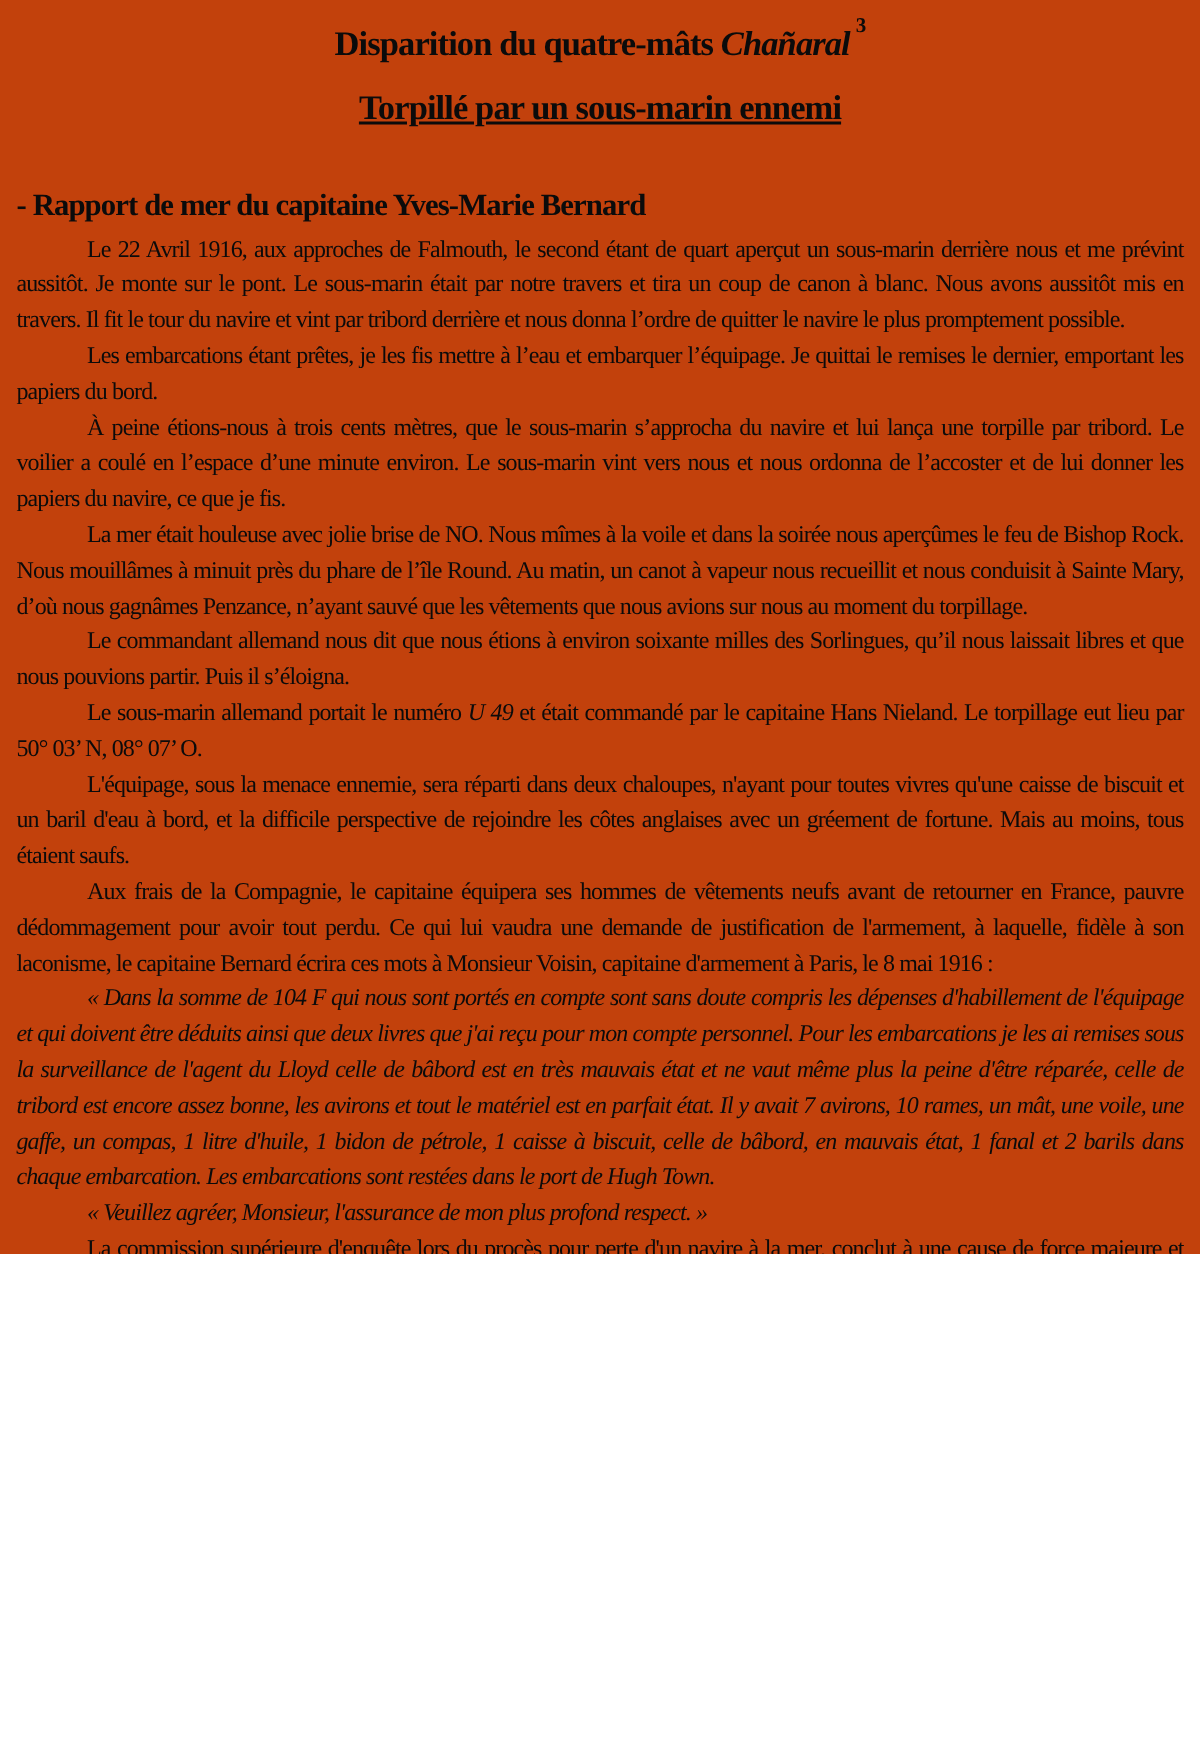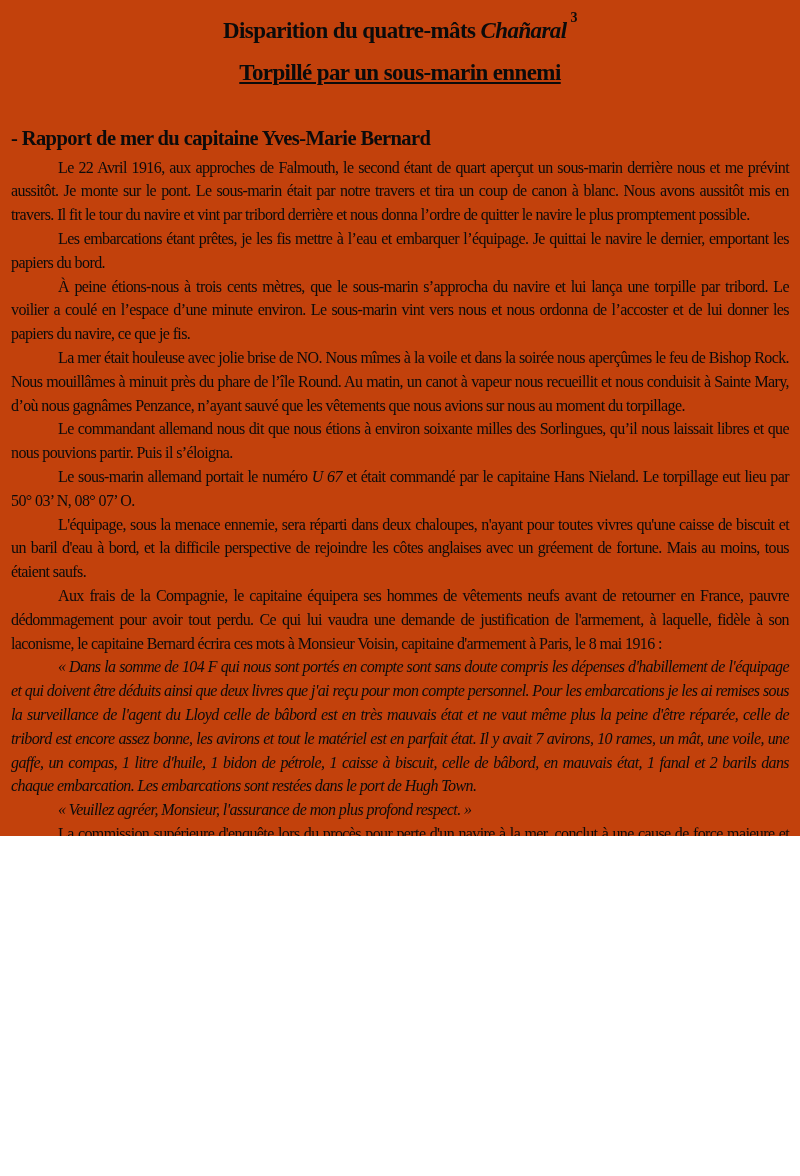--- a/index.html
+++ b/index.html
@@ -64,27 +64,27 @@
   <div class="doc-title">
     <div class="title-line">
       <span>Disparition du quatre-mâts </span><i>Chañaral</i><sup class="footnote-sup">3</sup>
     </div>
     <div class="title-line">Torpillé par un sous-marin ennemi</div>
   </div>
 
   <h2 class="sec-heading first">- Rapport de mer du capitaine Yves-Marie Bernard</h2>
 
   <p class="body">Le 22 Avril 1916, aux approches de Falmouth, le second étant de quart aperçut un sous-marin derrière nous et me prévint aussitôt. Je monte sur le pont. Le sous-marin était par notre travers et tira un coup de canon à blanc. Nous avons aussitôt mis en travers. Il fit le tour du navire et vint par tribord derrière et nous donna l’ordre de quitter le navire le plus promptement possible.</p>
-  <p class="body">Les embarcations étant prêtes, je les fis mettre à l’eau et embarquer l’équipage. Je quittai le navire le dernier, emportant les papiers du bord.</p>
+  <p class="body">Les embarcations étant prêtes, je les fis mettre à l’eau et embarquer l’équipage. Je quittai le remises le dernier, emportant les papiers du bord.</p>
   <p class="body">À peine étions-nous à trois cents mètres, que le sous-marin s’approcha du navire et lui lança une torpille par tribord. Le voilier a coulé en l’espace d’une minute environ. Le sous-marin vint vers nous et nous ordonna de l’accoster et de lui donner les papiers du navire, ce que je fis.</p>
   <p class="body">La mer était houleuse avec jolie brise de NO. Nous mîmes à la voile et dans la soirée nous aperçûmes le feu de Bishop Rock. Nous mouillâmes à minuit près du phare de l’île Round. Au matin, un canot à vapeur nous recueillit et nous conduisit à Sainte Mary, d’où nous gagnâmes Penzance, n’ayant sauvé que les vêtements que nous avions sur nous au moment du torpillage.</p>
   <p class="body">Le commandant allemand nous dit que nous étions à environ soixante milles des Sorlingues, qu’il nous laissait libres et que nous pouvions partir. Puis il s’éloigna.</p>
 
 
-  <p class="body"><span>Le sous-marin allemand portait le numéro </span><i>U 67</i><span> et était commandé par le capitaine Hans Nieland. Le torpillage eut lieu par 50° 03’ N, 08° 07’ O.</span></p>
+  <p class="body"><span>Le sous-marin allemand portait le numéro </span><i>U 49</i><span> et était commandé par le capitaine Hans Nieland. Le torpillage eut lieu par 50° 03’ N, 08° 07’ O.</span></p>
 
   <p class="body">L'équipage, sous la menace ennemie, sera réparti dans deux chaloupes, n'ayant pour toutes vivres qu'une caisse de biscuit et un baril d'eau à bord, et la difficile perspective de rejoindre les côtes anglaises avec un gréement de fortune. Mais au moins, tous étaient saufs.</p>
   <p class="body">Aux frais de la Compagnie, le capitaine équipera ses hommes de vêtements neufs avant de retourner en France, pauvre dédommagement pour avoir tout perdu. Ce qui lui vaudra une demande de justification de l'armement, à laquelle, fidèle à son laconisme, le capitaine Bernard écrira ces mots à Monsieur Voisin, capitaine d'armement à Paris, le 8 mai 1916 :</p>
 
   <div class="letter">
     <p class="body">« Dans la somme de 104 F qui nous sont portés en compte sont sans doute compris les dépenses d'habillement de l'équipage et qui doivent être déduits ainsi que deux livres que j'ai reçu pour mon compte personnel. Pour les embarcations je les ai remises sous la surveillance de l'agent du Lloyd celle de bâbord est en très mauvais état et ne vaut même plus la peine d'être réparée, celle de tribord est encore assez bonne, les avirons et tout le matériel est en parfait état. Il y avait 7 avirons, 10 rames, un mât, une voile, une gaffe, un compas, 1 litre d'huile, 1 bidon de pétrole, 1 caisse à biscuit, celle de bâbord, en mauvais état, 1 fanal et 2 barils dans chaque embarcation. Les embarcations sont restées dans le port de Hugh Town.</p>
     <p class="body">« Veuillez agréer, Monsieur, l'assurance de mon plus profond respect. »</p>
   </div>
 
   <p class="body">La commission supérieure d'enquête lors du procès pour perte d'un navire à la mer, conclut à une cause de force majeure et dégage le capitaine de toute responsabilité et propose au ministre de lui conserver la faculté de commander.</p>

